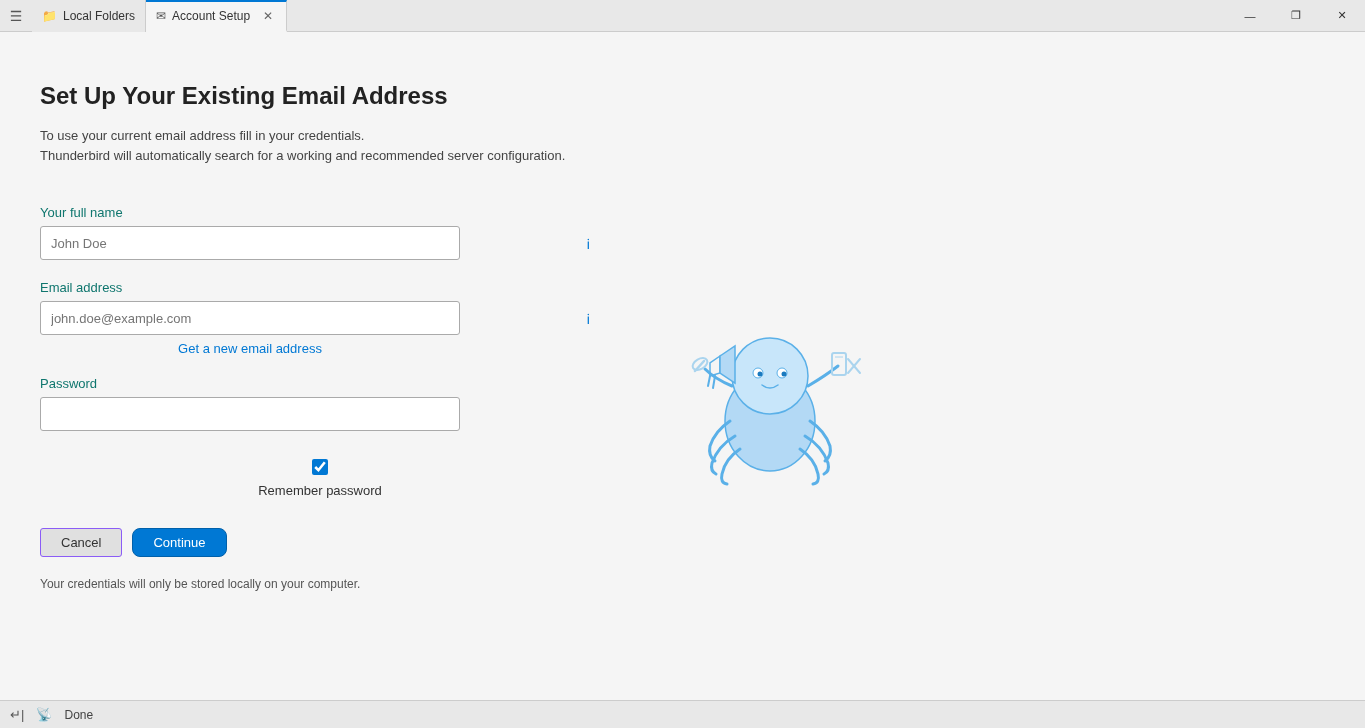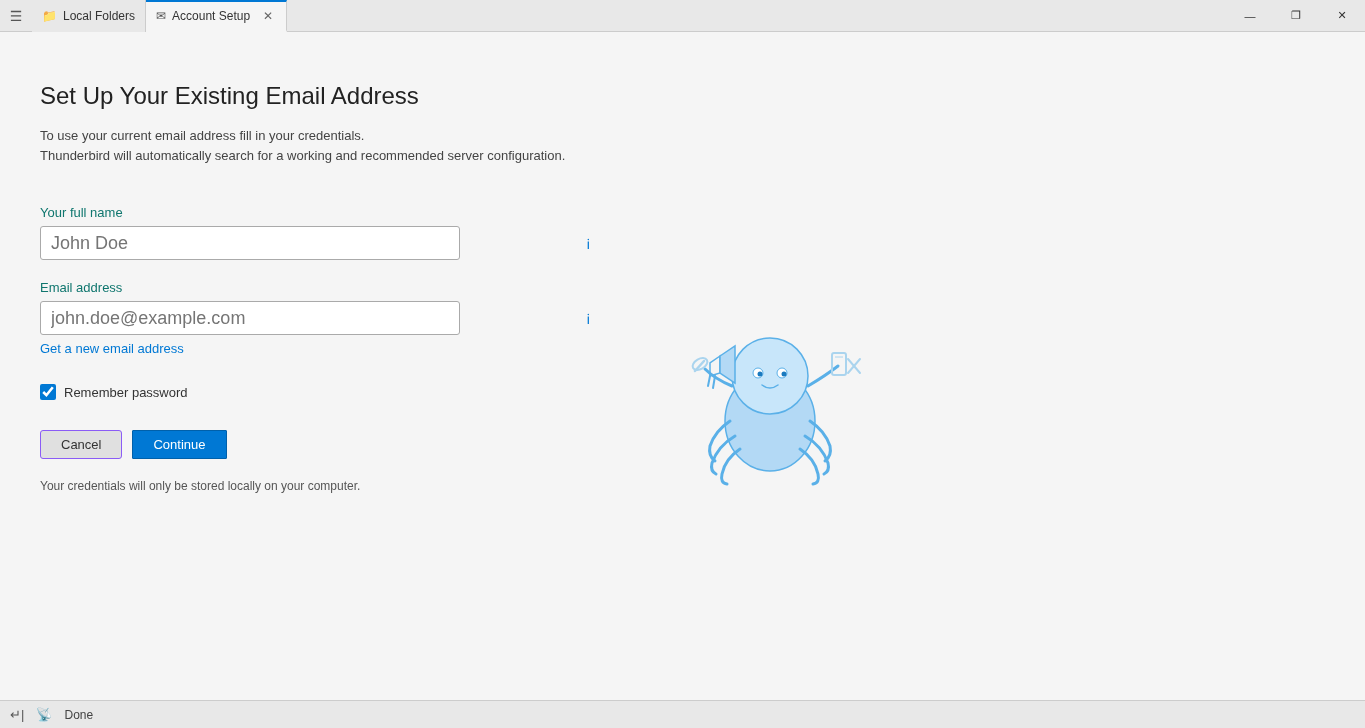--- a/index.html
+++ b/index.html
@@ -116,21 +116,21 @@
       position: relative;
     }
 
     .form-section {
       flex: 1;
       max-width: 560px;
     }
 
     .page-title {
       font-size: 24px;
-      font-weight: 400;
+      font-weight: 700;
       color: #222;
       margin-bottom: 16px;
     }
 
     .page-description {
       font-size: 13px;
       color: #444;
       line-height: 1.5;
       margin-bottom: 40px;
     }
@@ -151,21 +151,21 @@
       display: flex;
       align-items: center;
     }
 
     .text-input {
       width: 420px;
       height: 34px;
       border: 1px solid #aaa;
       border-radius: 3px;
       padding: 0 36px 0 10px;
-      font-size: 18px;
+      font-size: 13px;
       background: white;
       color: #333;
       outline: none;
     }
 
     .info-icon {
       position: absolute;
       right: 10px;
       color: #0078d4;
       font-size: 14px;
@@ -191,20 +191,21 @@
       font-size: 13px;
       background: white;
       outline: none;
     }
 
     .checkbox-row {
       display: flex;
       align-items: center;
       gap: 8px;
       margin-top: 28px;
+      flex-direction: column;
     }
 
     .checkbox-input {
       width: 16px;
       height: 16px;
       accent-color: #0078d4;
       cursor: pointer;
     }
 
     .checkbox-label {
@@ -226,21 +227,21 @@
       border-radius: 3px;
       cursor: pointer;
       color: #333;
     }
 
     .btn-continue {
       padding: 6px 20px;
       font-size: 13px;
       background: #0078d4;
       border: 1px solid #0060aa;
-      border-radius: 1px;
+      border-radius: 8px;
       cursor: pointer;
       color: white;
     }
 
     .footer-note {
       font-size: 12px;
       color: #555;
       margin-top: 20px;
     }
 
@@ -323,23 +324,27 @@
           <span class="info-icon">ℹ</span>
         </div>
       </div>
 
       <div class="field-group">
         <label class="field-label">Email address</label>
         <div class="input-wrapper">
           <input type="email" class="text-input" placeholder="john.doe@example.com" style="">
           <span class="info-icon">ℹ</span>
         </div>
-        <a class="link-text" style="text-align:left; width:420px; display:block;">Get a new email address</a>
+        <a class="link-text" style="text-align:center; width:420px; display:block;">Get a new email address</a>
       </div>
 
+      <div class="field-group">
+        <label class="field-label">Password</label>
+        <input type="password" class="password-input" style="">
+      </div>
 
       <div class="checkbox-row">
         <input type="checkbox" class="checkbox-input" checked="" style="">
         <label class="checkbox-label">Remember password</label>
       </div>
 
       <div class="button-row">
         <button class="btn-cancel">Cancel</button>
         <button class="btn-continue">Continue</button>
       </div>

